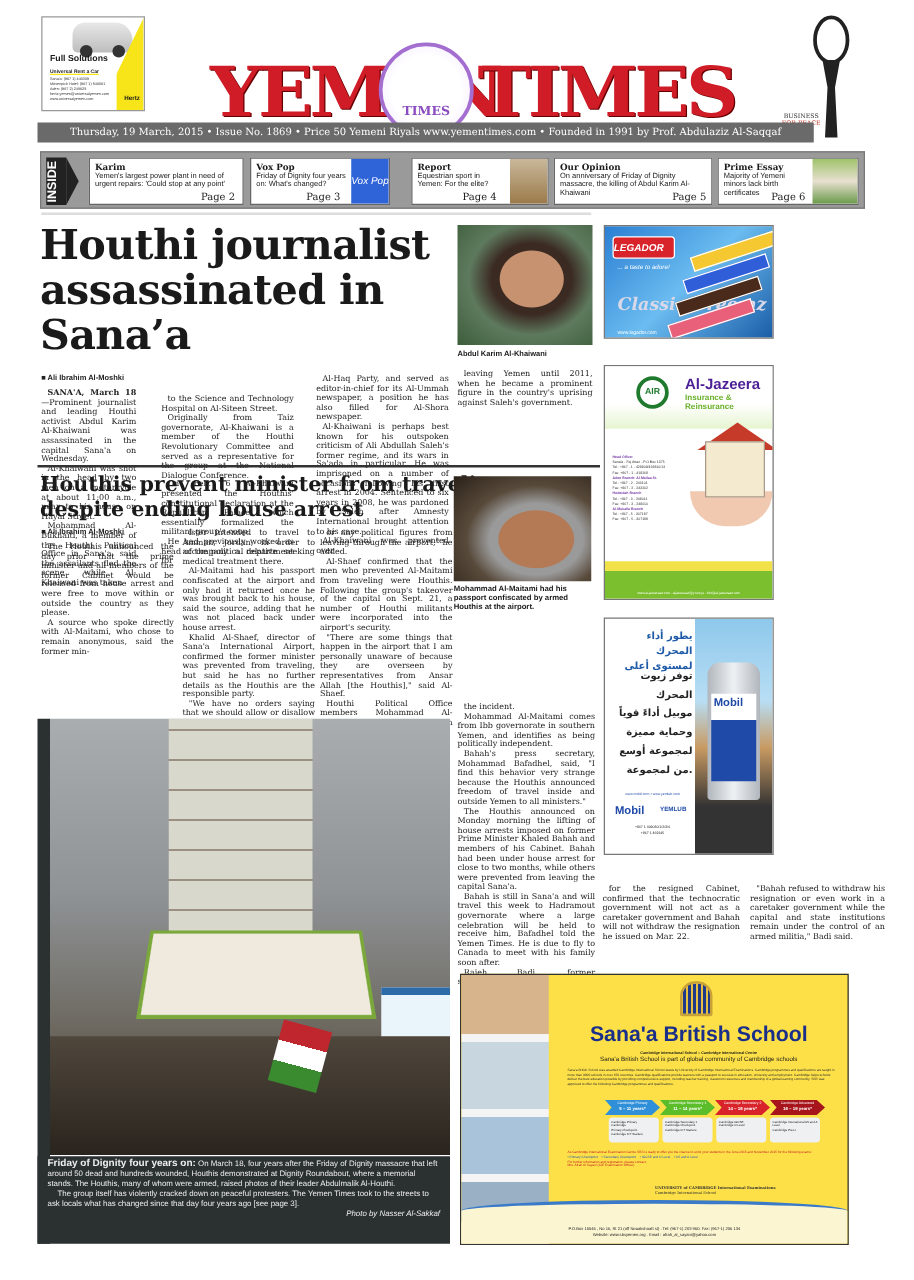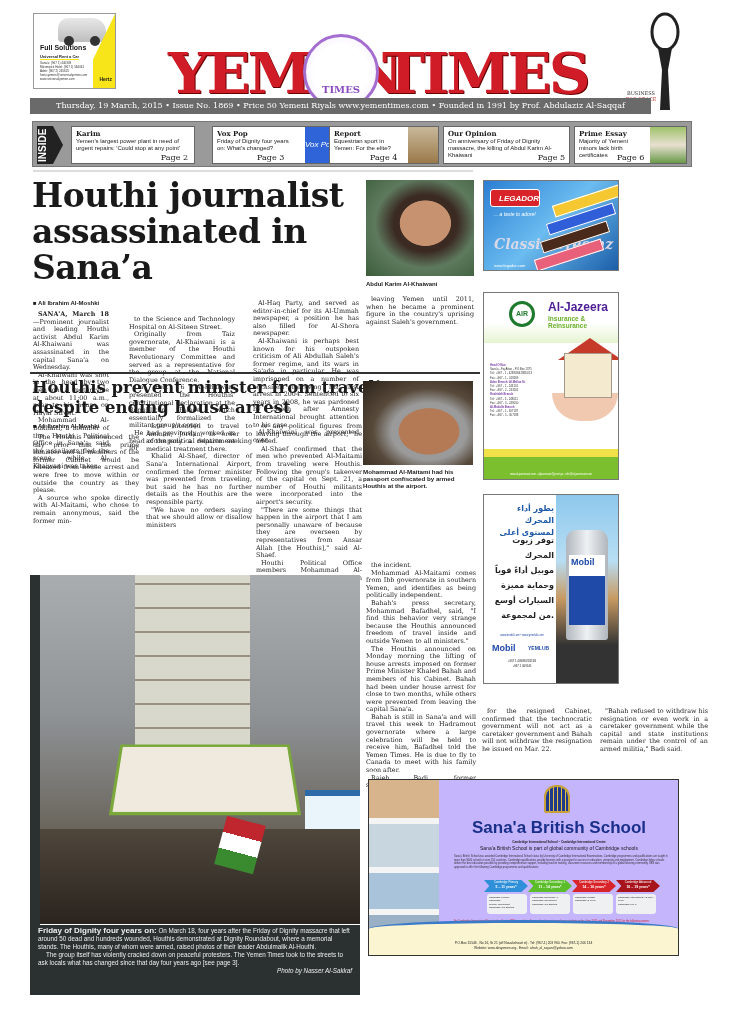--- a/index.html
+++ b/index.html
@@ -52,21 +52,21 @@
 #photo3 .book{position:absolute;left:75px;top:165px;width:180px;height:75px;background:#efeadd;border:3px solid #7aa83a;transform:perspective(200px) rotateX(20deg)}
 #photo3 .sign{position:absolute;right:0;top:215px;width:55px;height:85px;background:#eaf4fb;border-top:6px solid #2d6aa8}
 #photo3 .crowd{position:absolute;left:0;bottom:0;width:320px;height:95px;background:linear-gradient(#4f473c,#2a241e)}
 #photo3 .flag{position:absolute;left:180px;top:245px;width:40px;height:50px;background:linear-gradient(#c0262d 0 33%,#fff 33% 66%,#3a8a2f 66%);transform:rotate(15deg)}
 #photocap{left:30px;top:925px;width:330px;height:70px;background:#2b3131;color:#eee;font:6.3px "Liberation Sans",sans-serif;line-height:8px;padding:2px 8px}
 #photocap b{font-size:8px}
 #photocap .credit{text-align:right;font-style:italic}
 #sidebar-rule{left:30px;top:575px;width:10px;height:420px;background:#2b3131}
 
 #ad-legador{left:483px;top:180px;width:136px;height:91px;background:linear-gradient(135deg,#2b7fd3,#6bbcf0 50%,#1b5ea8);border:1px solid #777;overflow:hidden}
-#ad-legador .logo{position:absolute;left:6px;top:8px;width:50px;height:18px;background:#d8232a;border:1px solid #fff;border-radius:3px;color:#fff;font:bold italic 8px "Liberation Sans",sans-serif;text-align:right;line-height:18px}
+#ad-legador .logo{position:absolute;left:6px;top:8px;width:50px;height:18px;background:#d8232a;border:1px solid #fff;border-radius:3px;color:#fff;font:bold italic 8px "Liberation Sans",sans-serif;text-align:left;line-height:18px}
 #ad-legador .tag{position:absolute;left:10px;top:30px;color:#fff;font:italic 5px "Liberation Sans",sans-serif}
 #ad-legador .cc{position:absolute;left:10px;top:55px;color:#d8d8e8;font:italic bold 14px "DejaVu Serif",serif}
 #ad-legador .url{position:absolute;left:10px;top:82px;color:#fff;font:4px "Liberation Sans",sans-serif}
 #ad-legador .bar{position:absolute;width:70px;height:12px;transform:rotate(-18deg);border:1px solid #fff}
 #ad-jazeera{left:483px;top:292px;width:136px;height:188px;border:1px solid #777;background:#fff;overflow:hidden}
 #ad-jazeera .top{position:absolute;left:0;top:0;width:100%;height:50px;background:linear-gradient(#fff 60%,#e6f4d0)}
 #ad-jazeera .seal{position:absolute;left:25px;top:8px;width:26px;height:26px;border-radius:50%;border:3px solid #1f7a2e;background:#fff;font:bold 7px "Liberation Sans",sans-serif;text-align:center;line-height:20px;color:#1f7a2e}
 #ad-jazeera .n{position:absolute;left:64px;top:7px;color:#4c1d95;font:bold 12px "Liberation Sans",sans-serif}
 #ad-jazeera .s{position:absolute;left:64px;top:22px;color:#6ab02a;font:bold 6.5px "Liberation Sans",sans-serif}
 #ad-jazeera .info{position:absolute;left:6px;top:70px;font:2.8px "Liberation Sans",sans-serif;line-height:4.2px;color:#333;width:60px}
@@ -82,21 +82,21 @@
 #ad-mobil .label{position:absolute;right:13px;top:60px;width:36px;height:70px;background:linear-gradient(#fff 30%,#1f4aa8 30%)}
 #ad-mobil .label b{position:absolute;left:2px;top:2px;color:#1f4aa8;font:bold 9px "Liberation Sans",sans-serif}
 #ad-mobil .ar{position:absolute;left:6px;width:64px;text-align:right;color:#222;font:bold 8px "DejaVu Sans",sans-serif;line-height:15px}
 #ad-mobil .ar1{top:8px;color:#1e5aa8;font-size:8px;line-height:12px}
 #ad-mobil .ar2{top:38px}
 #ad-mobil .url{position:absolute;left:6px;top:138px;width:64px;text-align:center;font:2.8px "Liberation Sans",sans-serif;color:#1f4aa8}
 #ad-mobil .m{position:absolute;left:8px;top:148px;color:#1f4aa8;font:bold 9px "Liberation Sans",sans-serif}
 #ad-mobil .y{position:absolute;left:44px;top:150px;color:#1f4aa8;font:bold 5px "Liberation Sans",sans-serif}
 #ad-mobil .ph{position:absolute;left:6px;top:164px;width:64px;font:2.8px "Liberation Sans",sans-serif;line-height:5px;text-align:center}
 
-#ad-sbs{left:368px;top:779px;width:311px;height:177px;border:1px solid #333;background:#c4b5fd;overflow:hidden}
+#ad-sbs{left:368px;top:779px;width:311px;height:217px;border:1px solid #333;background:#fde047;overflow:hidden}
 #ad-sbs .kids{position:absolute;left:0;top:0;width:70px;height:100%;background:linear-gradient(#d8b48c 0 22%,#f4f4f4 22% 25%,#c8d6e0 25% 50%,#f4f4f4 50% 53%,#a9c4da 53% 74%,#f4f4f4 74% 77%,#9ab0c4 77% 92%,#fff 92%)}
 #ad-sbs .crest{position:absolute;left:175px;top:5px;width:26px;height:28px;border:2px solid #c8a238;border-radius:12px 12px 2px 2px;background:repeating-linear-gradient(90deg,#1f3a8a 0 3px,#e8c040 3px 4px)}
 #ad-sbs .t{position:absolute;left:70px;width:240px;text-align:center;color:#1a2f8a;font:bold 17px "Liberation Sans",sans-serif;top:38px}
 #ad-sbs .t2{position:absolute;left:70px;width:240px;text-align:center;top:60px;font:bold 3px "Liberation Sans",sans-serif}
 #ad-sbs .t3{position:absolute;left:70px;width:240px;text-align:center;top:65px;font:5px "Liberation Sans",sans-serif}
 #ad-sbs .body{position:absolute;left:85px;top:75px;width:215px;font:2.6px "Liberation Sans",sans-serif;line-height:3.6px;color:#333}
 #ad-sbs .stages{position:absolute;left:115px;top:100px;display:flex}
 #ad-sbs .stg{width:44px;height:12px;color:#fff;font:2.8px "Liberation Sans",sans-serif;text-align:center;line-height:5px;clip-path:polygon(0 0,85% 0,100% 50%,85% 100%,0 100%,12% 50%)}
 #ad-sbs .stg b{display:block;font-size:3.5px}
 #ad-sbs .quals{position:absolute;left:118px;top:114px;display:flex;gap:3px}
@@ -146,21 +146,21 @@
 <div id="dateline" class="abs">Thursday, 19 March, 2015 • Issue No. 1869 • Price 50 Yemeni Riyals  www.yementimes.com • Founded in 1991 by Prof. Abdulaziz Al-Saqqaf</div>
 
 <div id="inside" class="abs">
   <div class="lbl">INSIDE</div>
   <div class="arrow"></div>
   <div class="ib" style="left:38px;width:124px">
     <div class="h">Karim</div>
     <div class="d" style="width:112px">Yemen's largest power plant in need of urgent repairs: 'Could stop at any point'</div>
     <div class="p" style="right:6px">Page 2</div>
   </div>
-  <div class="ib" style="left:179px;width:124px">
+  <div class="ib" style="left:167px;width:112px">
     <div class="h">Vox Pop</div>
     <div class="d" style="width:80px">Friday of Dignity four years on: What's changed?</div>
     <div class="p" style="left:44px">Page 3</div>
     <div class="thumb" style="width:30px;background:#2f63d8;color:#fff;font:italic 8px 'Liberation Sans',sans-serif;line-height:36px;text-align:center">Vox Pop</div>
   </div>
   <div class="ib" style="left:296px;width:110px">
     <div class="h">Report</div>
     <div class="d" style="width:62px">Equestrian sport in Yemen: For the elite?</div>
     <div class="p" style="left:40px">Page 4</div>
     <div class="thumb" style="background:linear-gradient(#c8b89a,#9b7a4a)"></div>
@@ -209,20 +209,21 @@
 <div id="photo2" class="abs"></div>
 <div id="cap2" class="abs">Mohammad Al-Maitami had his passport confiscated by armed Houthis at the airport.</div>
 
 <div class="col" style="left:33px;top:423px;width:106px">
   <div class="byline">■ <span>Ali Ibrahim Al-Moshki</span></div>
   <p>The Houthis announced the day prior that the prime minister and all members of the former Cabinet would be released from house arrest and were free to move within or outside the country as they please.</p>
   <p>A source who spoke directly with Al-Maitami, who chose to remain anonymous, said the former min-</p>
 </div>
 <div class="col" style="left:146px;top:423px;width:106px">
   <p>ister intended to travel to Amman, Jordan, in order to accompany a relative seeking medical treatment there.</p>
+  <p>Al-Maitami had his passport confiscated at the airport and only had it returned once he was brought back to his house, said the source, adding that he was not placed back under house arrest.</p>
   <p>Khalid Al-Shaef, director of Sana'a International Airport, confirmed the former minister was prevented from traveling, but said he has no further details as the Houthis are the responsible party.</p>
   <p>"We have no orders saying that we should allow or disallow ministers</p>
 </div>
 <div class="col" style="left:256px;top:423px;width:106px">
   <p>or any political figures from leaving through the airport," he added.</p>
   <p>Al-Shaef confirmed that the men who prevented Al-Maitami from traveling were Houthis. Following the group's takeover of the capital on Sept. 21, a number of Houthi militants were incorporated into the airport's security.</p>
   <p>"There are some things that happen in the airport that I am personally unaware of because they are overseen by representatives from Ansar Allah [the Houthis]," said Al-Shaef.</p>
   <p>Houthi Political Office members Mohammad Al-Bukhaiti and Ali Al-Qahoom refused to comment on</p>
 </div>
 <div class="col" style="left:366px;top:562px;width:110px">
@@ -299,21 +300,21 @@
       <b>Mobil</b>
     </div>
   <div class="ar ar1">
     <div>يطور أداء المحرك</div>
     <div>لمستوى أعلى</div>
   </div>
   <div class="ar ar2">
     <div>توفر زيوت المحرك</div>
     <div>موبيل أداءً قوياً</div>
     <div>وحماية مميزة</div>
-    <div>السيارات أوسع</div>
+    <div>لمجموعة أوسع</div>
     <div>من لمجموعة.</div>
   </div>
   <div class="url">www.mobil.com • www.yemlub.com</div>
   <div class="m">Mobil</div>
   <div class="y">YEMLUB</div>
   <div class="ph">
     <div>+967 1 409080/1/2/3/4</div>
     <div>+967 1 469145</div>
   </div>
 </div>

